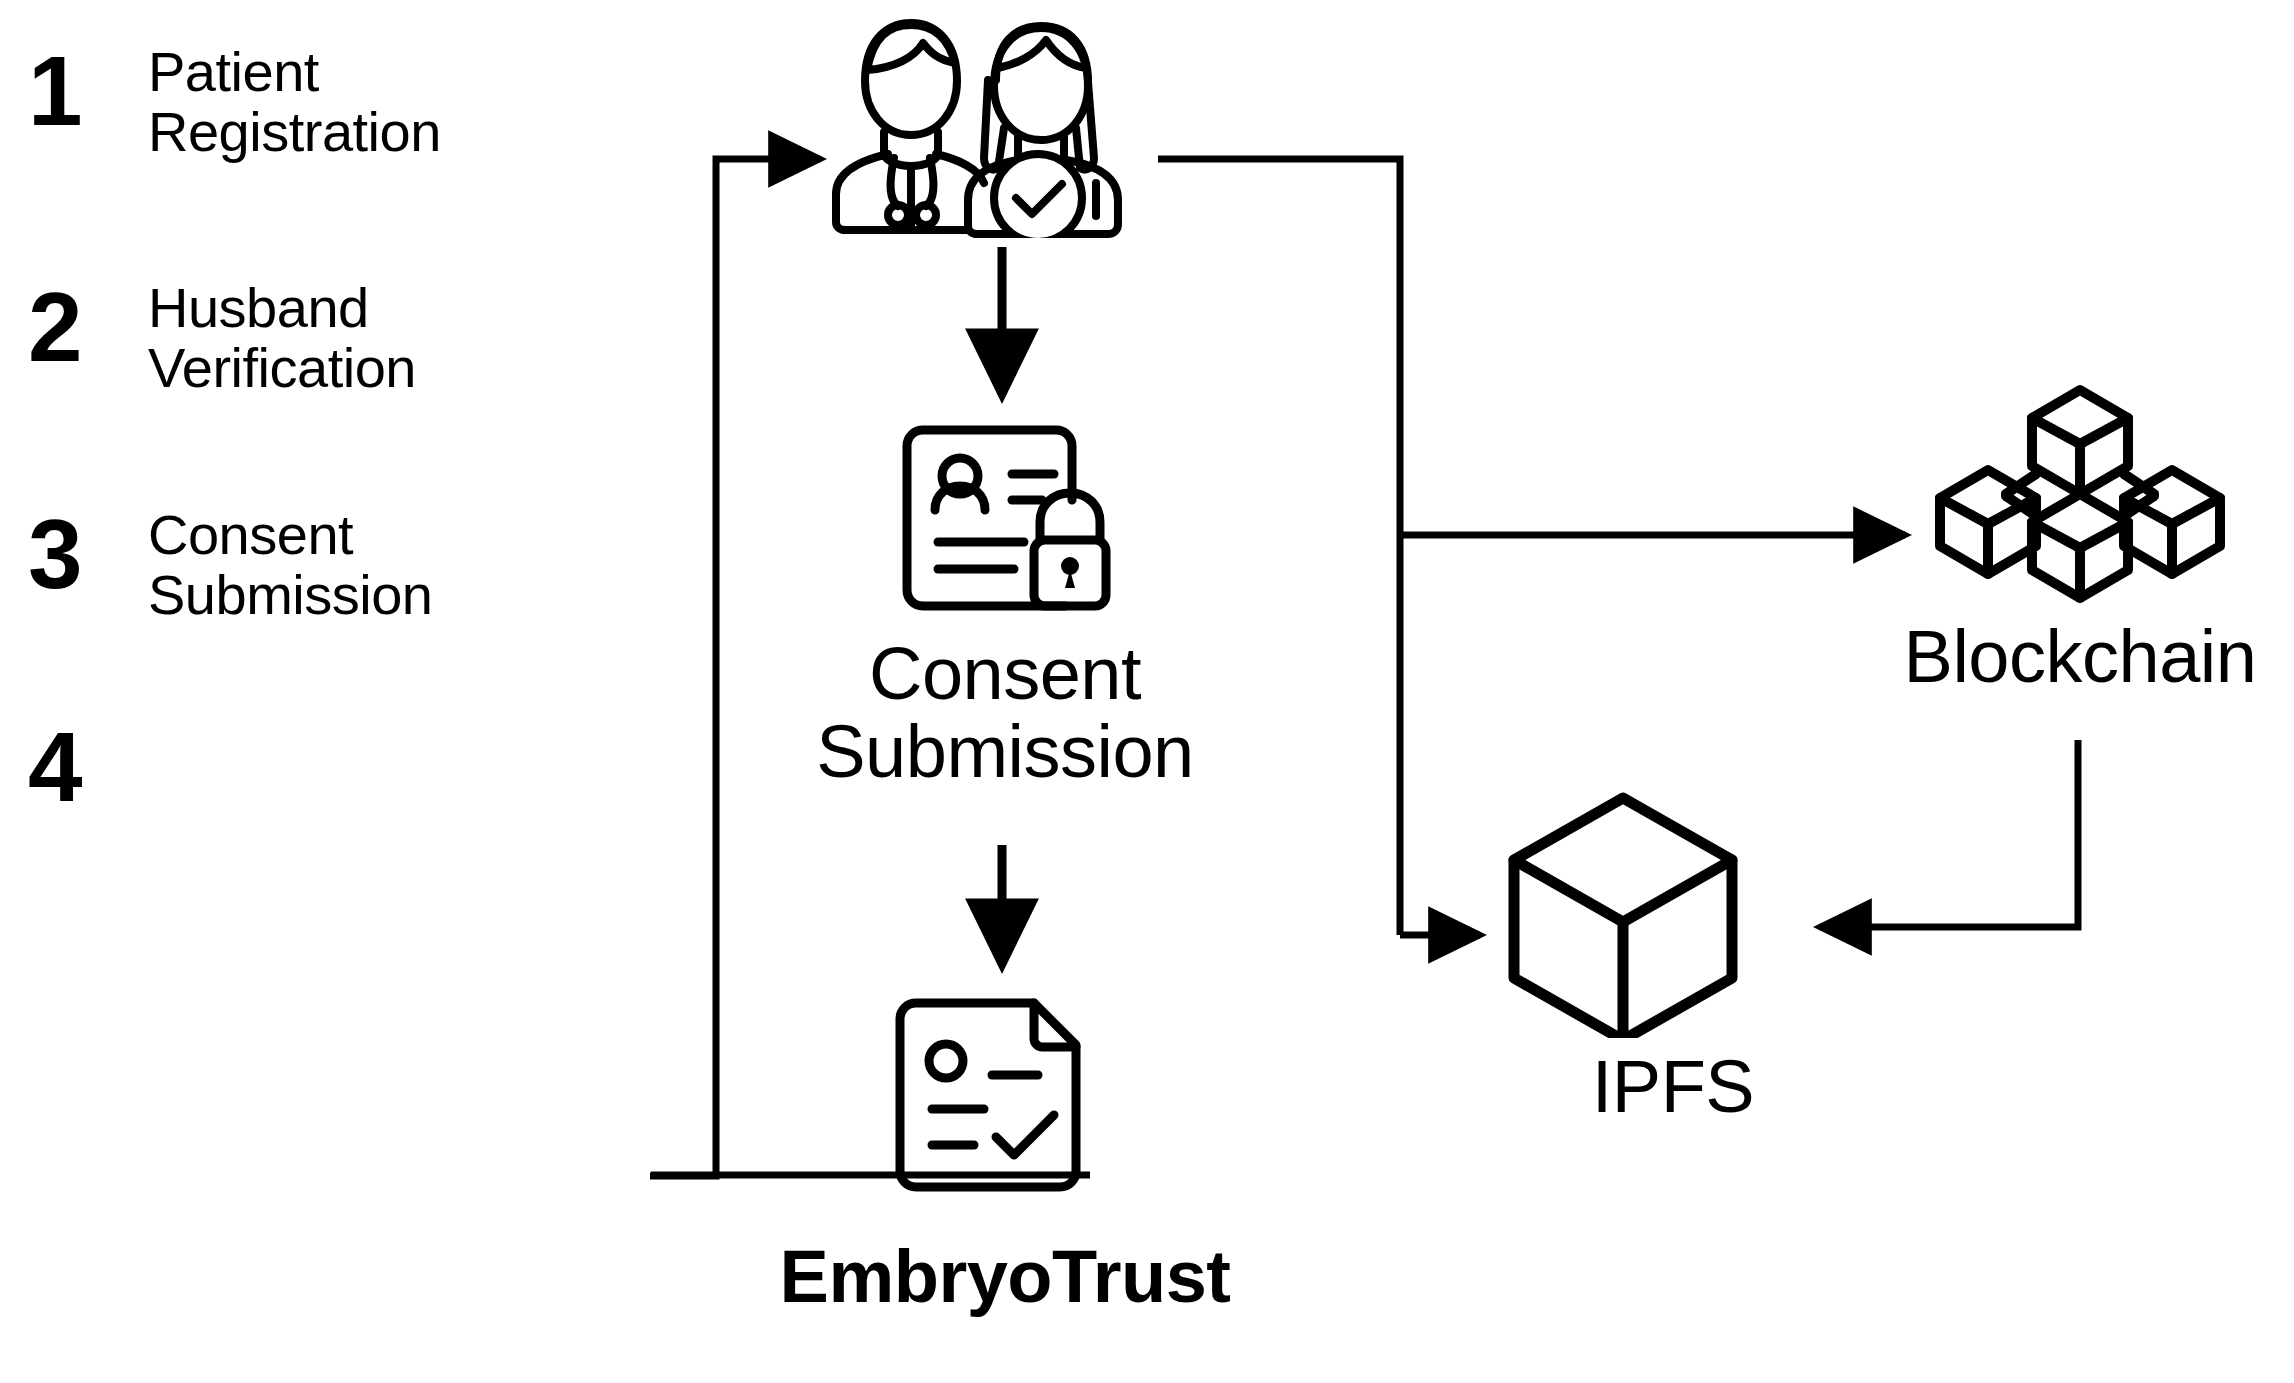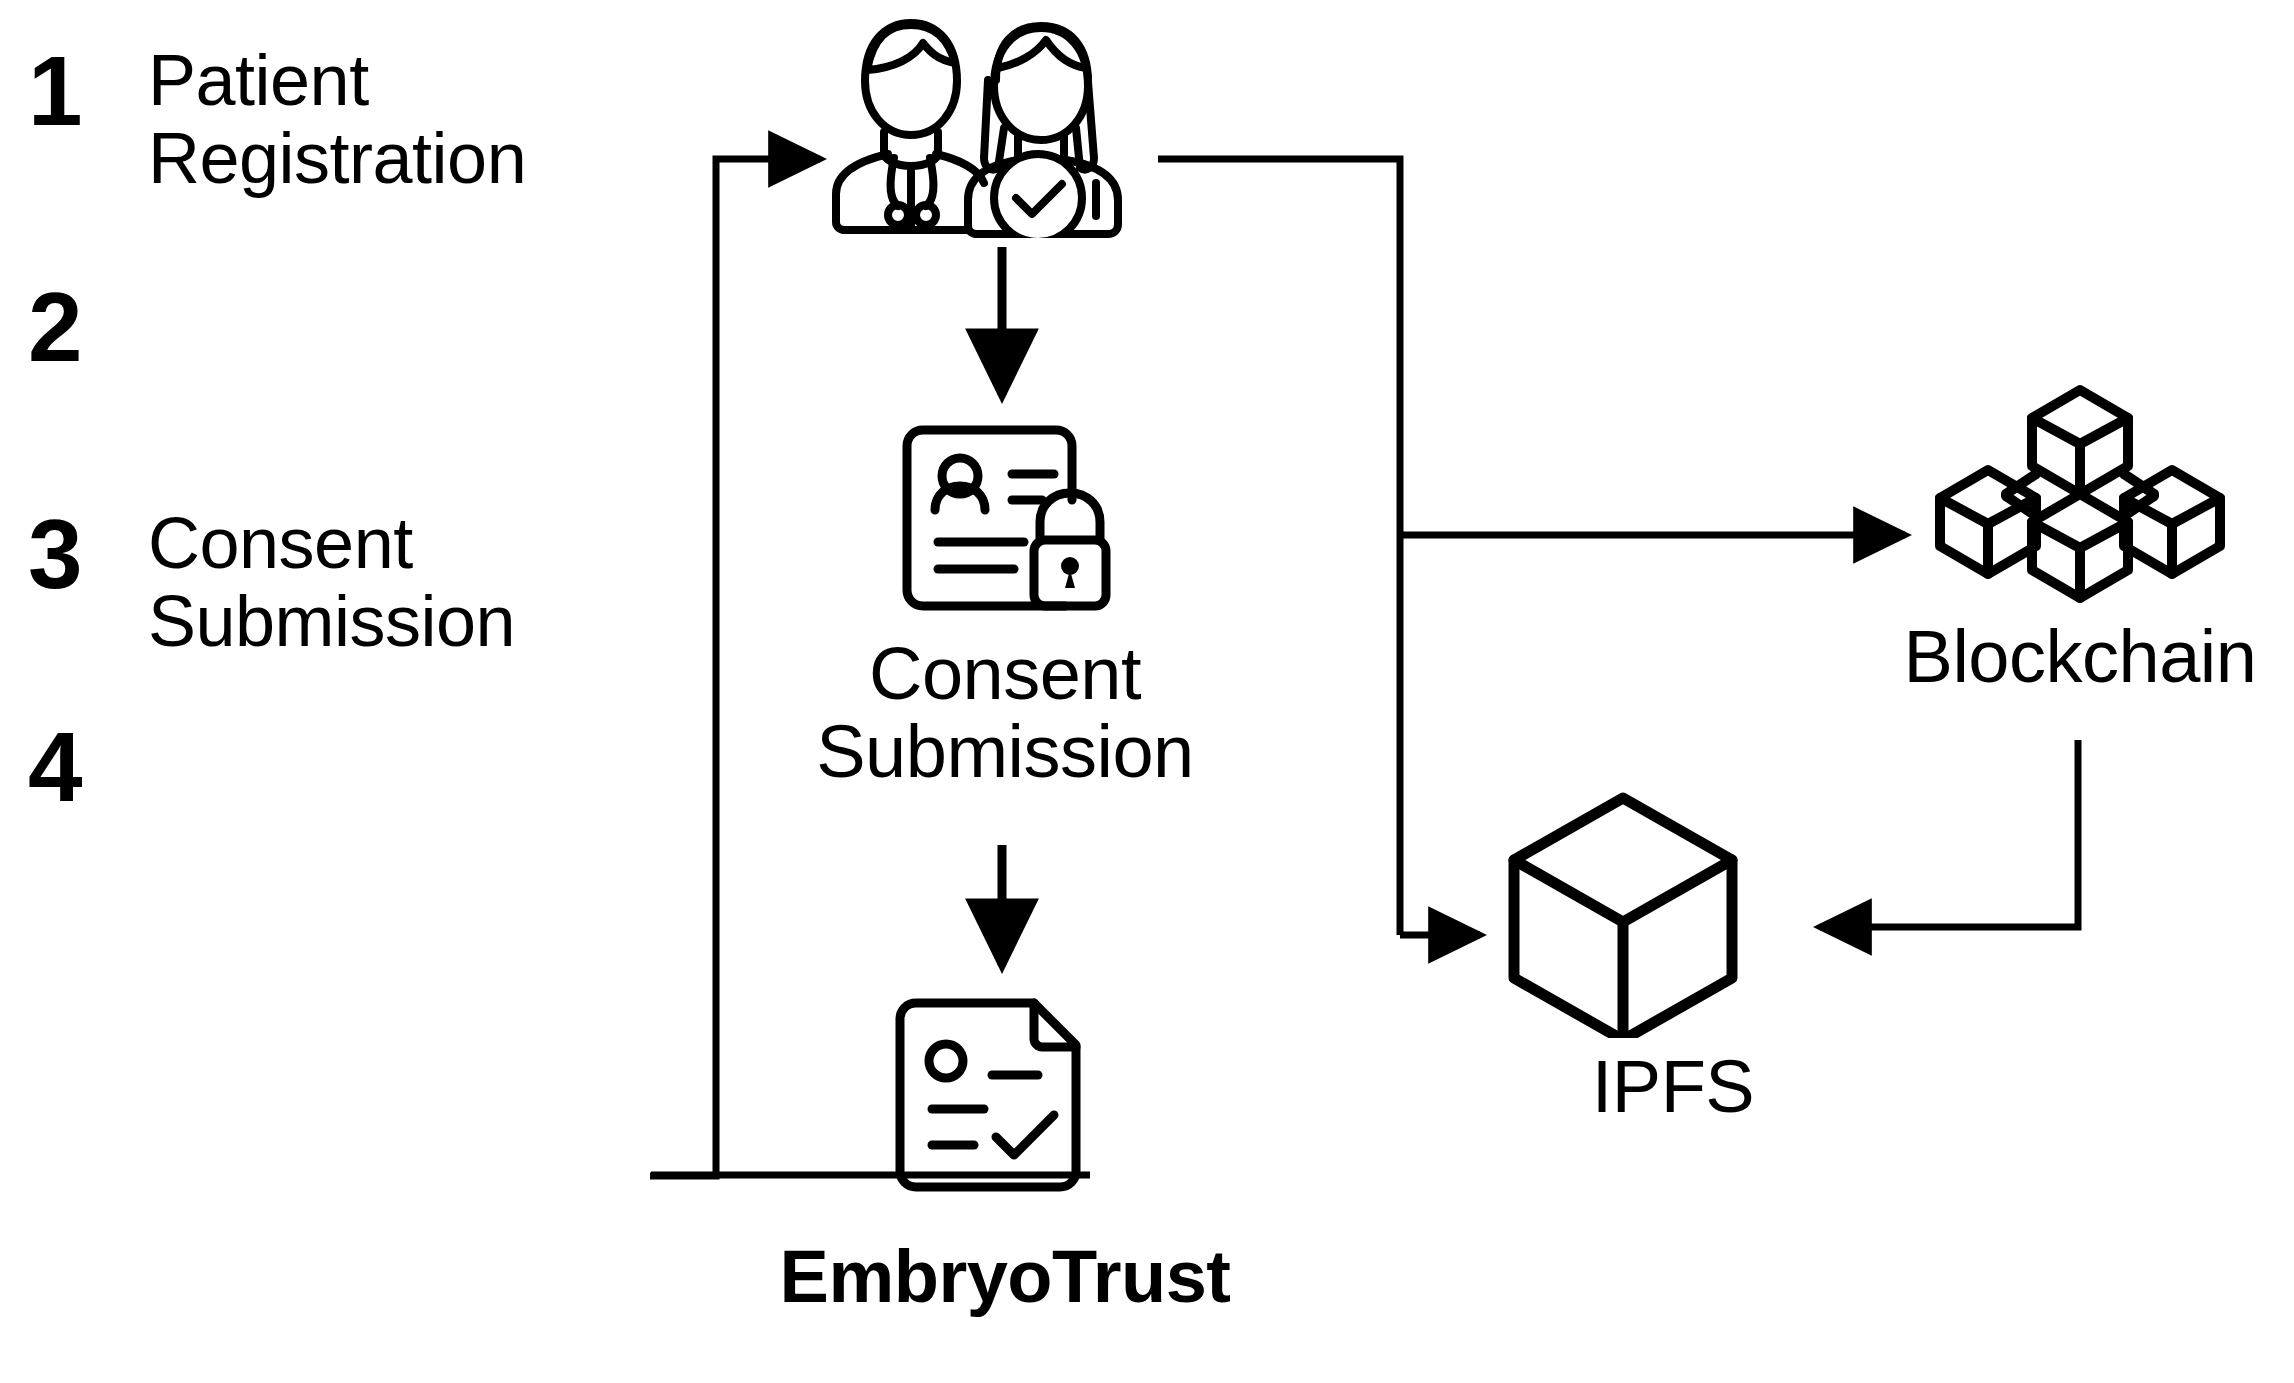--- a/index.html
+++ b/index.html
@@ -36,21 +36,21 @@
   .step-num {
     font-weight: bold;
     font-size: 98px;
     line-height: 1.0;
     width: 120px;
     flex: 0 0 120px;
     text-align: left;
     letter-spacing: -1px;
   }
   .step-label {
-    font-size: 72px;
+    font-size: 56px;
     line-height: 1.08;
     font-weight: 400;
     white-space: pre-line;
     letter-spacing: -0.5px;
   }
   .step-1 { left: 28px; top: 42px; }
   .step-2 { left: 28px; top: 278px; }
   .step-3 { left: 28px; top: 505px; }
   .step-4 { left: 28px; top: 718px; }
 
@@ -103,20 +103,22 @@
   <div class="steps">
 
     <div class="step step-1">
       <div class="step-num">1</div>
       <div class="step-label">Patient
 Registration</div>
     </div>
 
     <div class="step step-2">
       <div class="step-num">2</div>
+      <div class="step-label">Husband
+Verification</div>
     </div>
 
     <div class="step step-3">
       <div class="step-num">3</div>
       <div class="step-label">Consent
 Submission</div>
     </div>
 
     <div class="step step-4">
       <div class="step-num">4</div>

